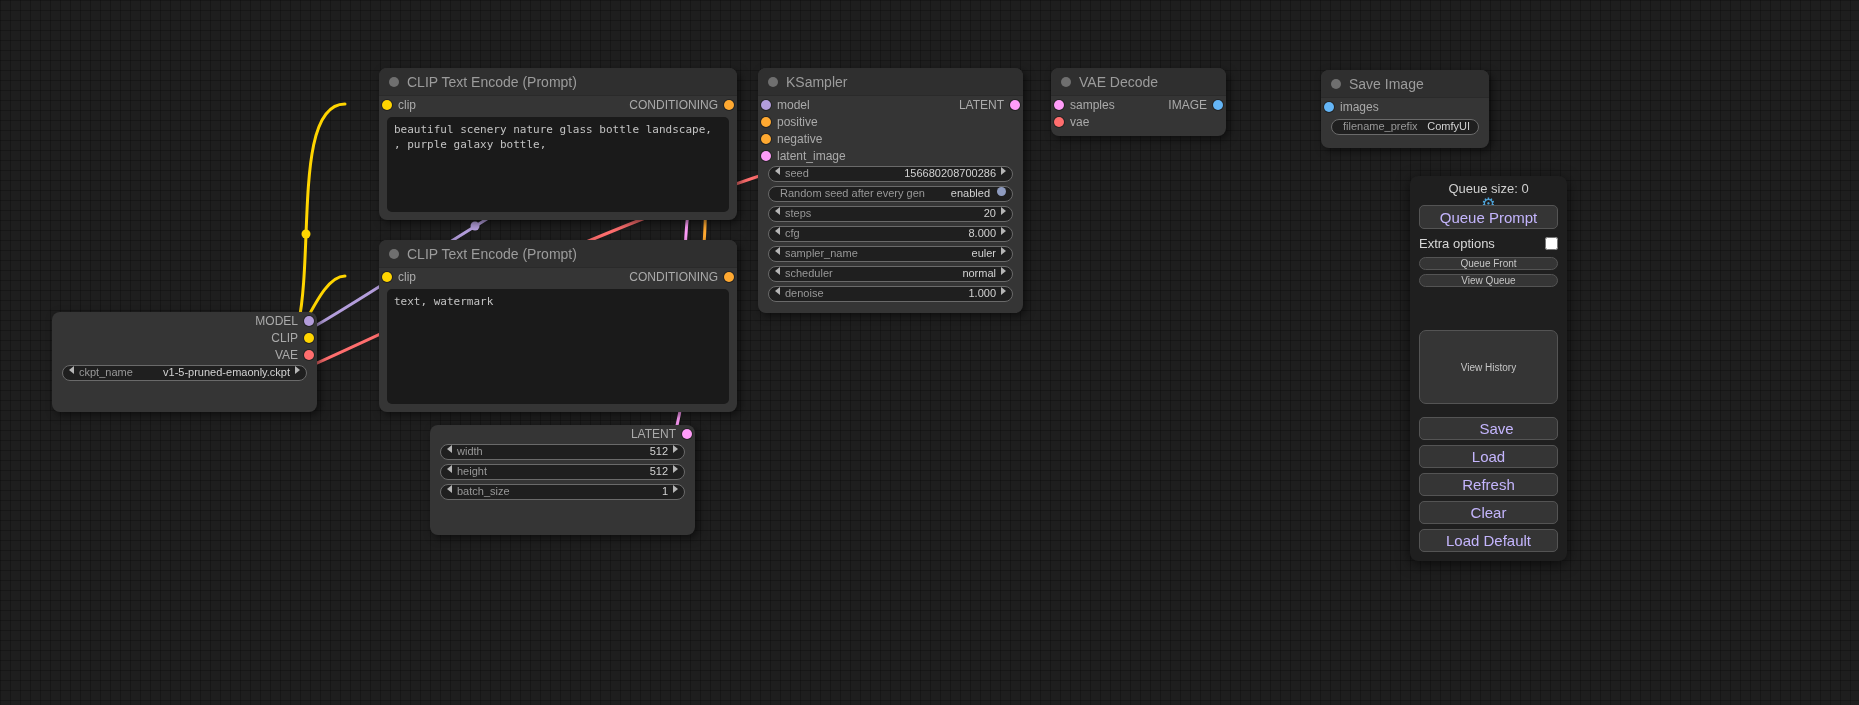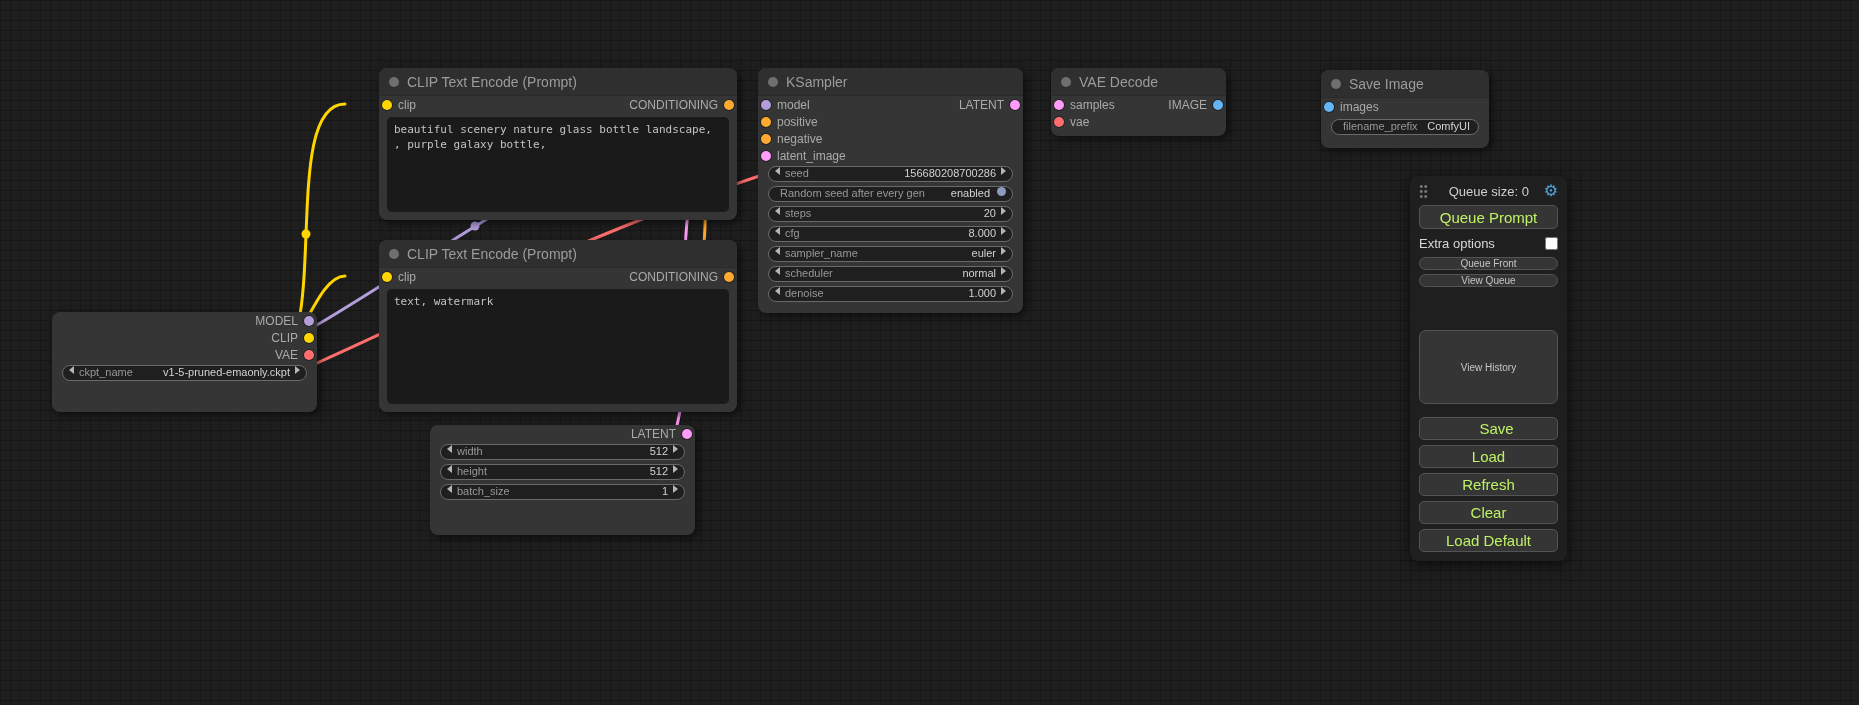--- a/index.html
+++ b/index.html
@@ -41,27 +41,27 @@
   .toggle-dot { width:9px; height:9px; border-radius:50%; margin-left:5px; flex:0 0 auto; }
 
   .prompt { display:block; background:#1a1a1a; border:none; outline:none; resize:none;
     border-radius:5px; margin:4px 8px 8px; width:calc(100% - 16px);
     font-family:"DejaVu Sans Mono",monospace; font-size:11px; line-height:1.4;
     color:#c3c3c3; padding:5px 7px; overflow:hidden; }
 
   .menu { position:absolute; left:1410px; top:176px; width:157px; z-index:3;
     background:#1f1f1f; border-radius:8px; padding:5px 9px 9px;
     box-shadow:0 3px 14px rgba(0,0,0,0.65); display:flex; flex-direction:column; }
-  .menu-header { display:flex; align-items:center; height:20px; margin-bottom:4px; color:#cfcfcf; font-size:13px; }
+  .menu-header { display:flex; align-items:center; height:20px; margin-bottom:4px; color:#cfcfcf; font-size:13px;flex-direction:column; }
   .drag-handle { width:9px; height:14px; margin-right:6px; cursor:grab;
     background-image:radial-gradient(#7d7d7d 1.1px, transparent 1.5px);
     background-size:4.5px 5px; }
   .queue-size { flex:1; text-align:center; }
   .gear { font-size:16px; cursor:pointer; line-height:1; }
-  .btn { background:#353535; border:1px solid #545454; color:#bef264; border-radius:5px;
+  .btn { background:#353535; border:1px solid #545454; color:#c4b5fd; border-radius:5px;
     font-family:inherit; cursor:pointer; }
   .btn.big { width:100%; height:23px; font-size:15px; margin-top:5px; }
   .btn.queue { width:100%; height:24px; font-size:15px; margin-top:0; }
   .btn.mt { margin-top:13px;padding-left:16px; }
   .extra-row { display:flex; justify-content:space-between; align-items:center; gap:6px;
     margin:7px 0 3px; font-size:13px; color:#d8d8d8; }
   .extra-row input { width:13px; height:13px; cursor:pointer; }
   .small-row { display:flex; gap:4px; margin-top:3px;flex-direction:column; }
   .small-row .btn { flex:1; font-size:10px; height:13px; border-radius:7px; padding:0; color:#c6c6c6; }
   .small-row.center { justify-content:center; }

